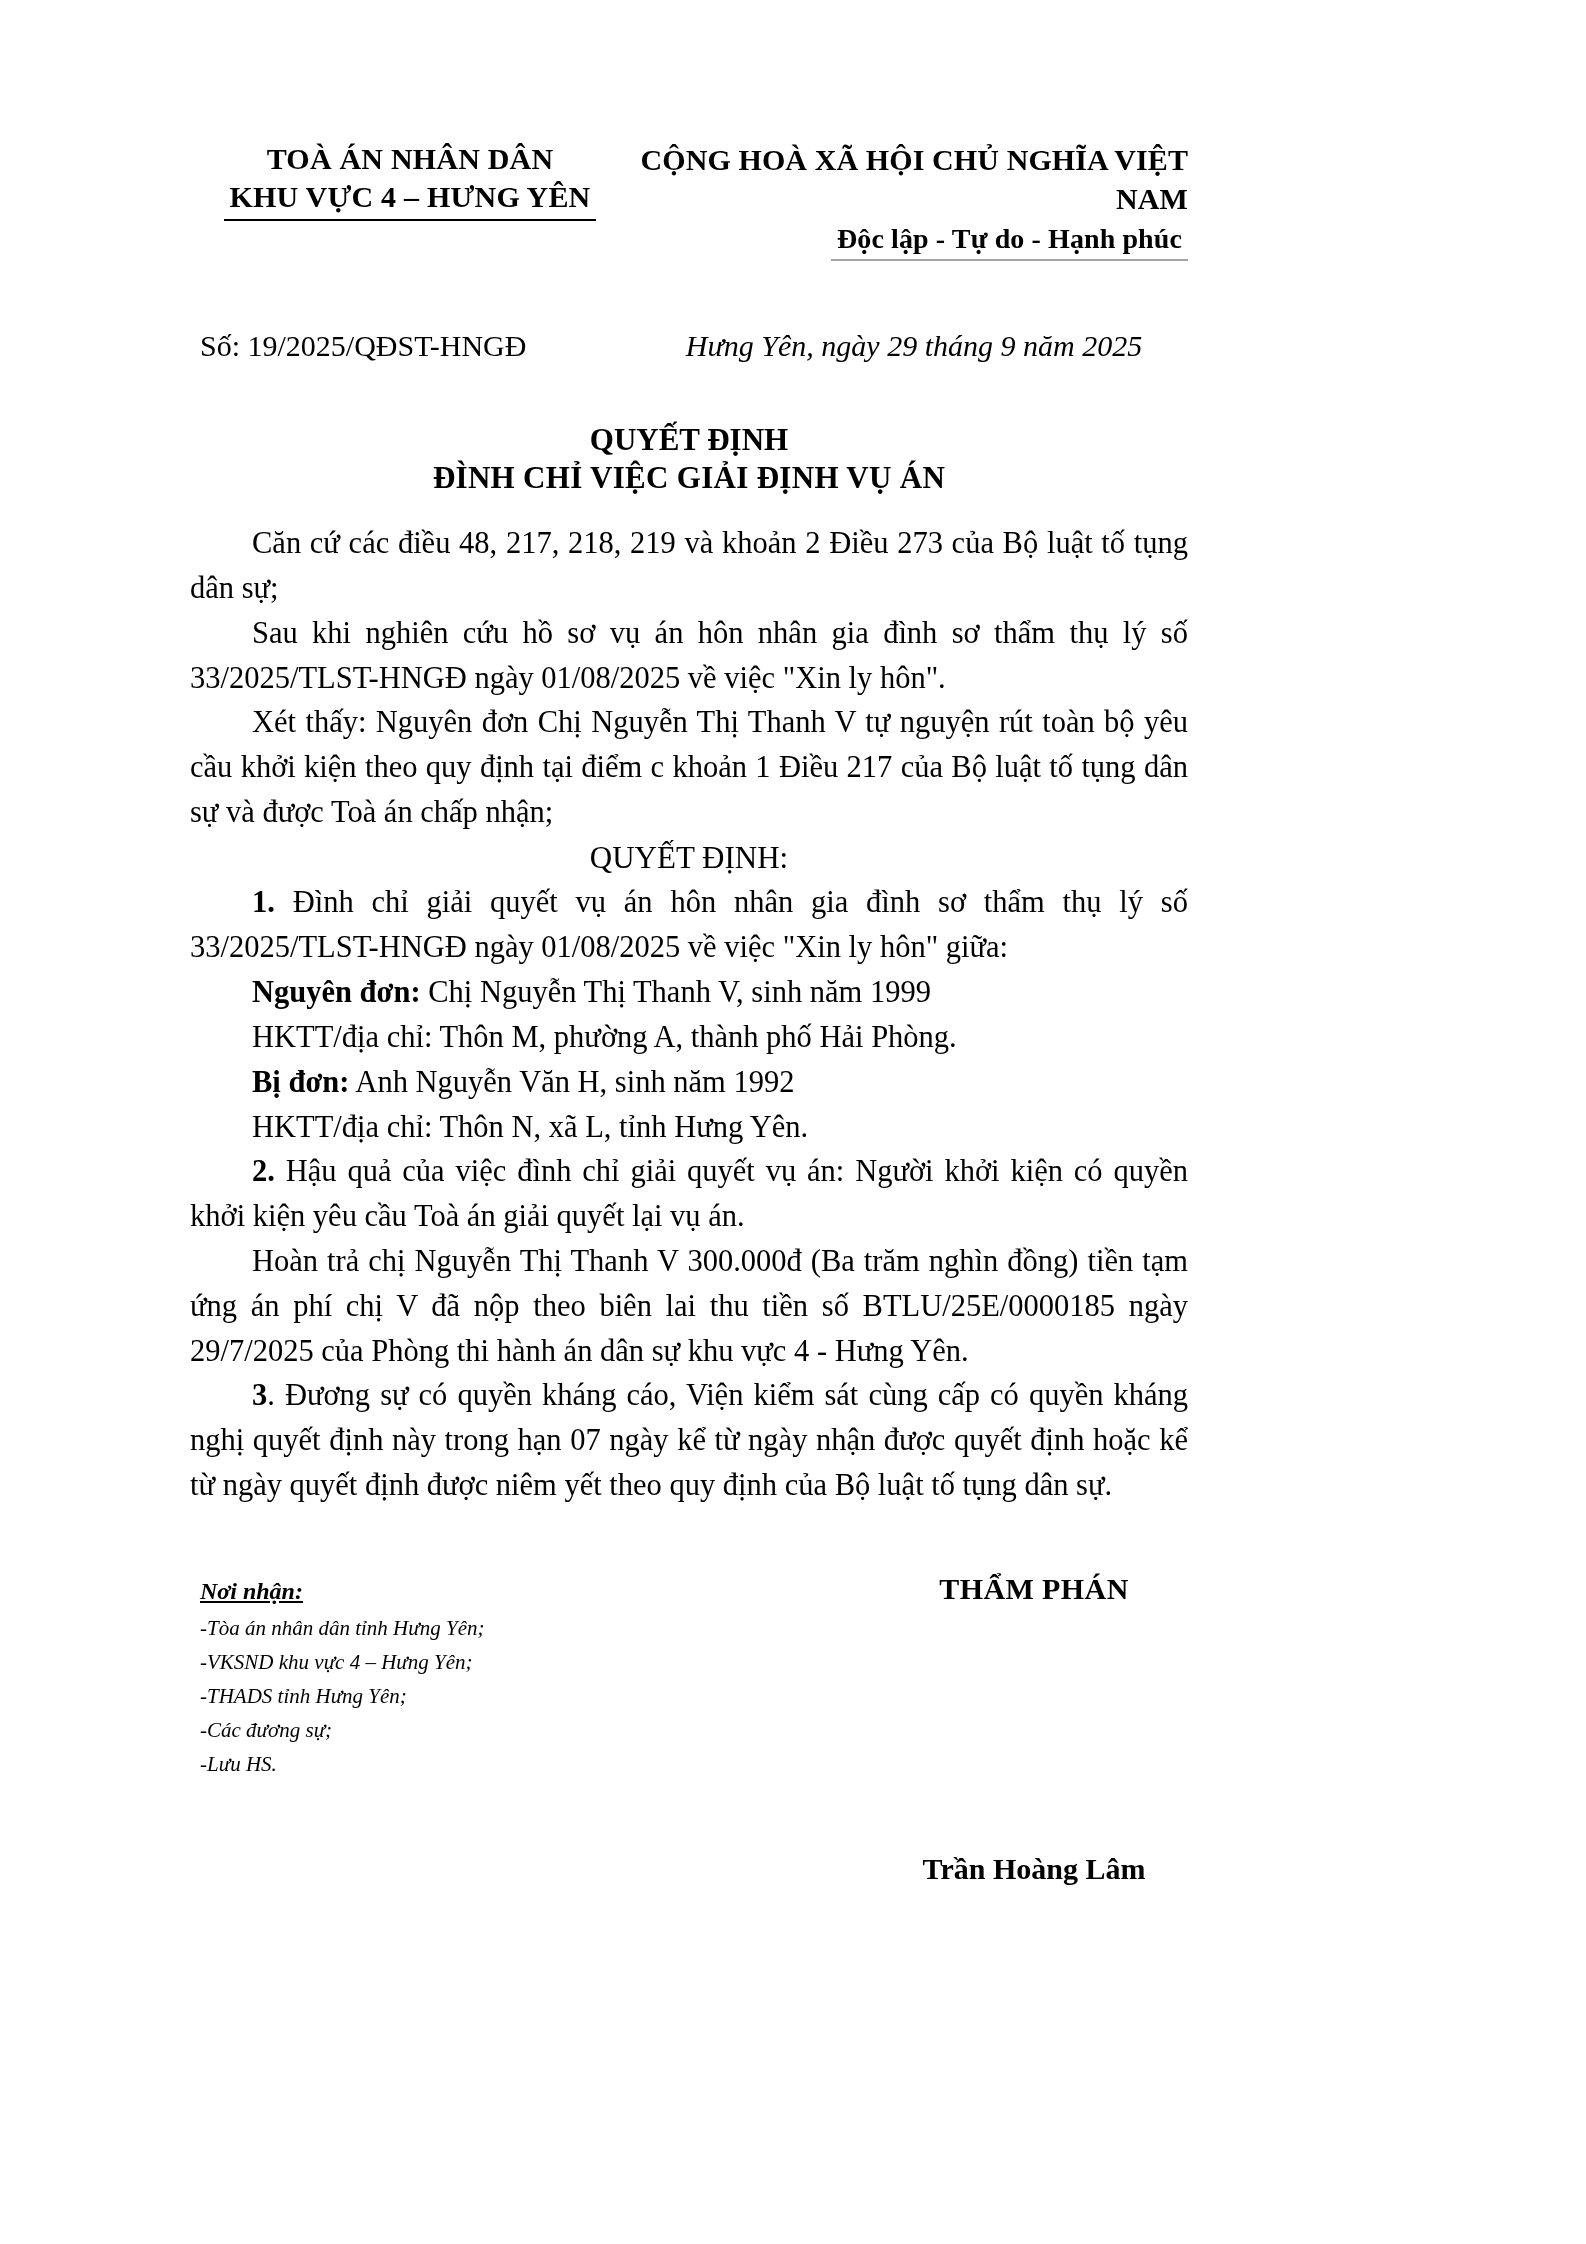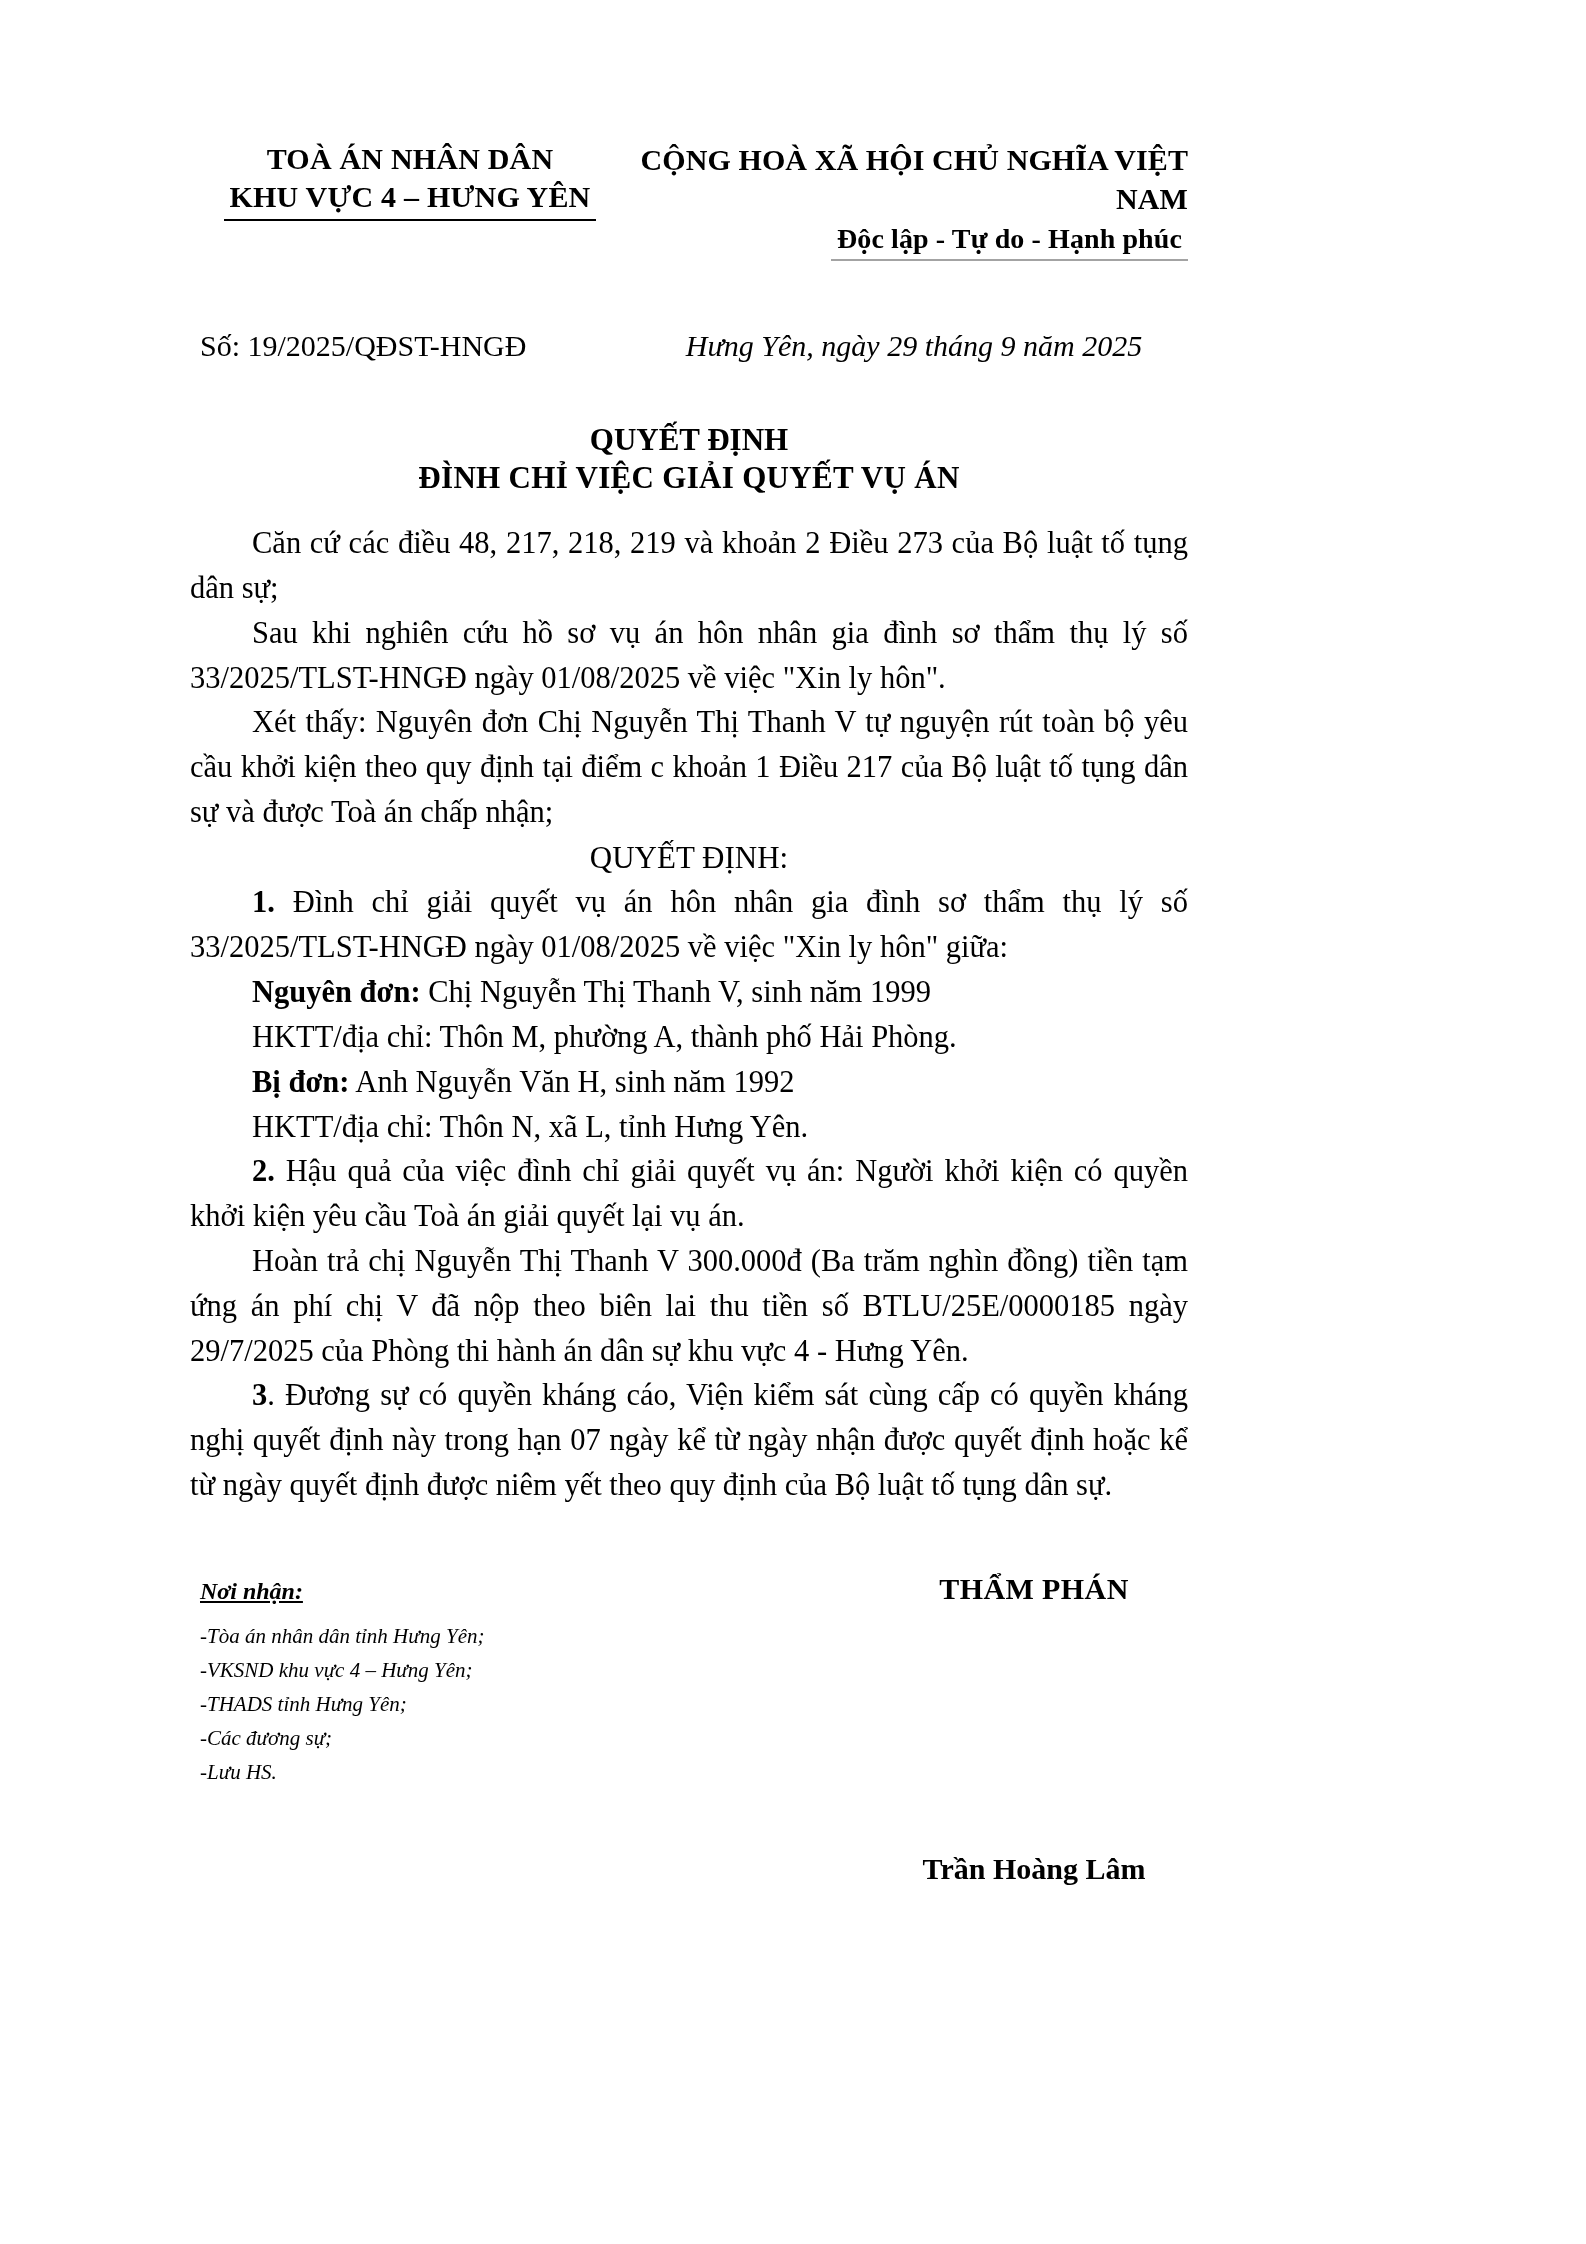--- a/index.html
+++ b/index.html
@@ -108,21 +108,21 @@
     font-size: 21px;
     line-height: 1.62;
     padding-left: 10px;
   }
   .recipients .rtitle {
     font-weight: bold;
     font-style: italic;
     text-decoration: underline;
     font-size: 24px;
     display: inline-block;
-    margin-bottom: 8px;
+    margin-bottom: 0;
   }
   .signature {
     flex: 1;
     text-align: center;
     padding-left: 40px;
   }
   .sign-role {
     font-weight: bold;
     font-size: 30px;
     letter-spacing: 0.4px;
@@ -149,21 +149,21 @@
     </div>
   </div>
 
   <div class="subhead">
     <div class="doc-number">Số: 19/2025/QĐST-HNGĐ</div>
     <div class="place-date">Hưng Yên, ngày 29 tháng 9 năm 2025</div>
   </div>
 
   <div class="titles">
     <div class="t1">QUYẾT ĐỊNH</div>
-    <div class="t2">ĐÌNH CHỈ VIỆC GIẢI QUYẾT VỤ ÁN</div>
+    <div class="t2">ĐÌNH CHỈ VIỆC GIẢI ĐỊNH VỤ ÁN</div>
   </div>
 
   <div class="body">
     <p>Căn cứ  các điều 48, 217, 218, 219 và khoản 2 Điều 273 của Bộ luật tố tụng dân sự;</p>
     <p>Sau khi nghiên cứu hồ sơ vụ án hôn nhân gia đình sơ thẩm thụ lý số 33/2025/TLST-HNGĐ ngày 01/08/2025 về việc "Xin ly hôn".</p>
     <p>Xét thấy: Nguyên đơn Chị Nguyễn Thị Thanh V tự nguyện rút toàn bộ yêu cầu khởi kiện theo quy định tại điểm c khoản 1 Điều 217 của Bộ luật tố tụng dân sự và được Toà án chấp nhận;</p>
 
     <p class="center-bold">QUYẾT ĐỊNH:</p>
 
     <p><span class="b">1.</span><span> Đình chỉ giải quyết vụ án hôn nhân gia đình sơ thẩm thụ lý số 33/2025/TLST-HNGĐ ngày 01/08/2025 về việc "Xin ly hôn" giữa:</span></p>

